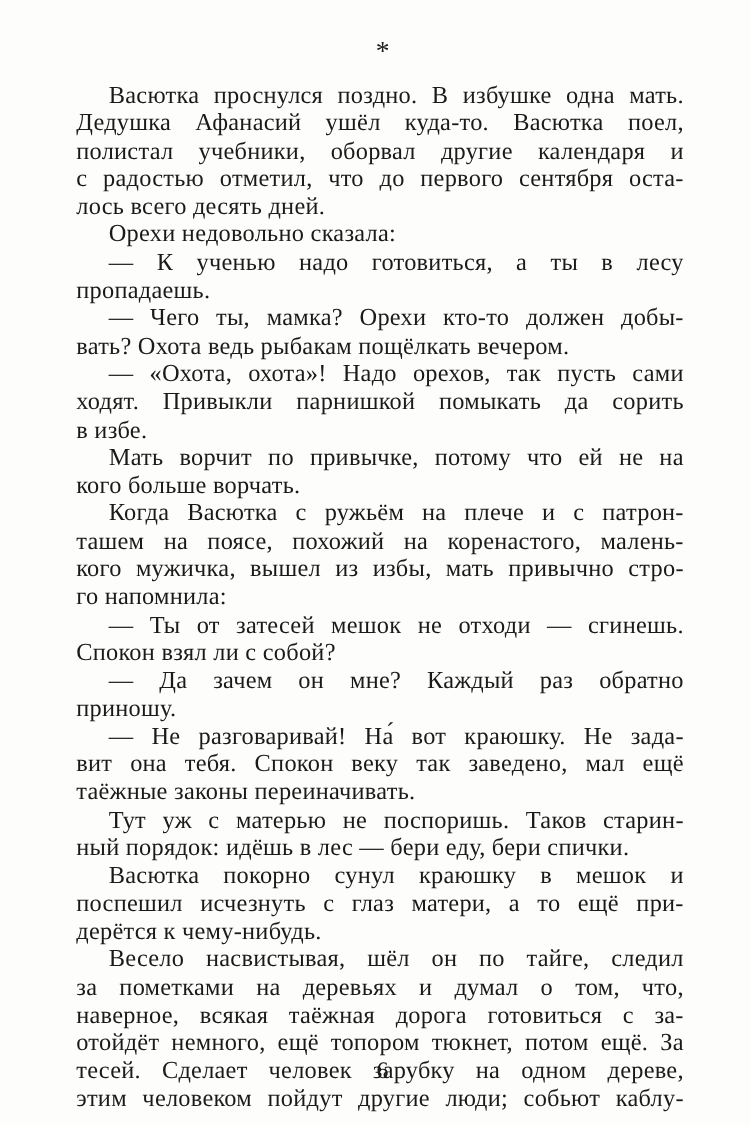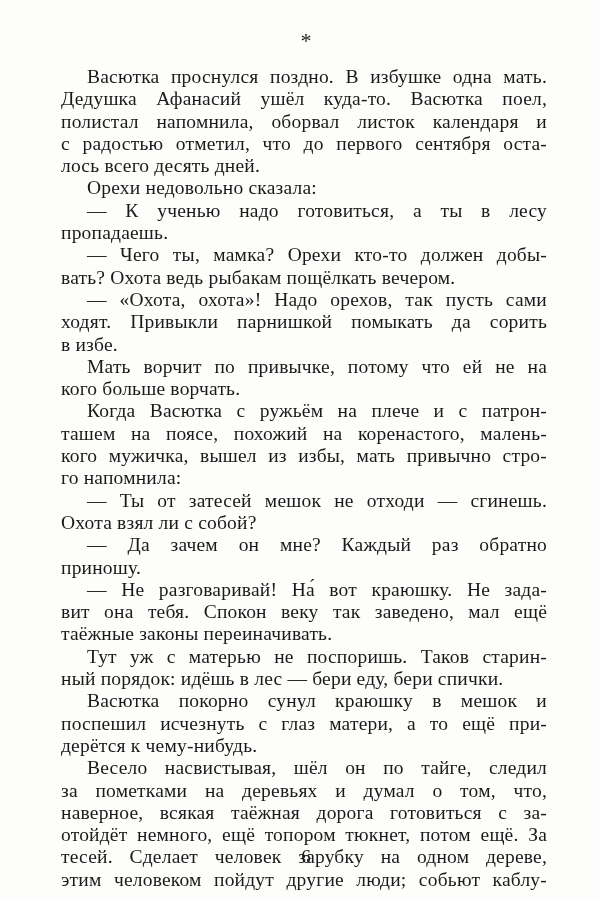--- a/index.html
+++ b/index.html
@@ -66,39 +66,39 @@
     }
   </style>
 </head>
 <body>
 
 <div class="page">
   <div class="asterisk">*</div>
   <div class="text-block" id="text-block">
       <span class="line indent">Васютка проснулся поздно. В избушке одна мать.</span>
       <span class="line">Дедушка Афанасий ушёл куда-то. Васютка поел,</span>
-      <span class="line">полистал напомнила, оборвал листок календаря и</span>
+      <span class="line">полистал учебники, оборвал другие календаря и</span>
       <span class="line">с радостью отметил, что до первого сентября оста-</span>
       <span class="line last">лось всего десять дней.</span>
       <span class="line indent last">Орехи недовольно сказала:</span>
       <span class="line indent">— К ученью надо готовиться, а ты в лесу</span>
       <span class="line last">пропадаешь.</span>
       <span class="line indent">— Чего ты, мамка? Орехи кто-то должен добы-</span>
       <span class="line last">вать? Охота ведь рыбакам пощёлкать вечером.</span>
       <span class="line indent">— «Охота, охота»! Надо орехов, так пусть сами</span>
       <span class="line">ходят. Привыкли парнишкой помыкать да сорить</span>
       <span class="line last">в избе.</span>
       <span class="line indent">Мать ворчит по привычке, потому что ей не на</span>
       <span class="line last">кого больше ворчать.</span>
       <span class="line indent">Когда Васютка с ружьём на плече и с патрон-</span>
       <span class="line">ташем на поясе, похожий на коренастого, малень-</span>
       <span class="line">кого мужичка, вышел из избы, мать привычно стро-</span>
       <span class="line last">го напомнила:</span>
       <span class="line indent">— Ты от затесей мешок не отходи — сгинешь.</span>
-      <span class="line last">Охота взял ли с собой?</span>
+      <span class="line last">Спокон взял ли с собой?</span>
       <span class="line indent">— Да зачем он мне? Каждый раз обратно</span>
       <span class="line last">приношу.</span>
       <span class="line indent">— Не разговаривай! На́ вот краюшку. Не зада-</span>
       <span class="line">вит она тебя. Спокон веку так заведено, мал ещё</span>
       <span class="line last">таёжные законы переиначивать.</span>
       <span class="line indent">Тут уж с матерью не поспоришь. Таков старин-</span>
       <span class="line last">ный порядок: идёшь в лес — бери еду, бери спички.</span>
       <span class="line indent">Васютка покорно сунул краюшку в мешок и</span>
       <span class="line">поспешил исчезнуть с глаз матери, а то ещё при-</span>
       <span class="line last">дерётся к чему-нибудь.</span>

